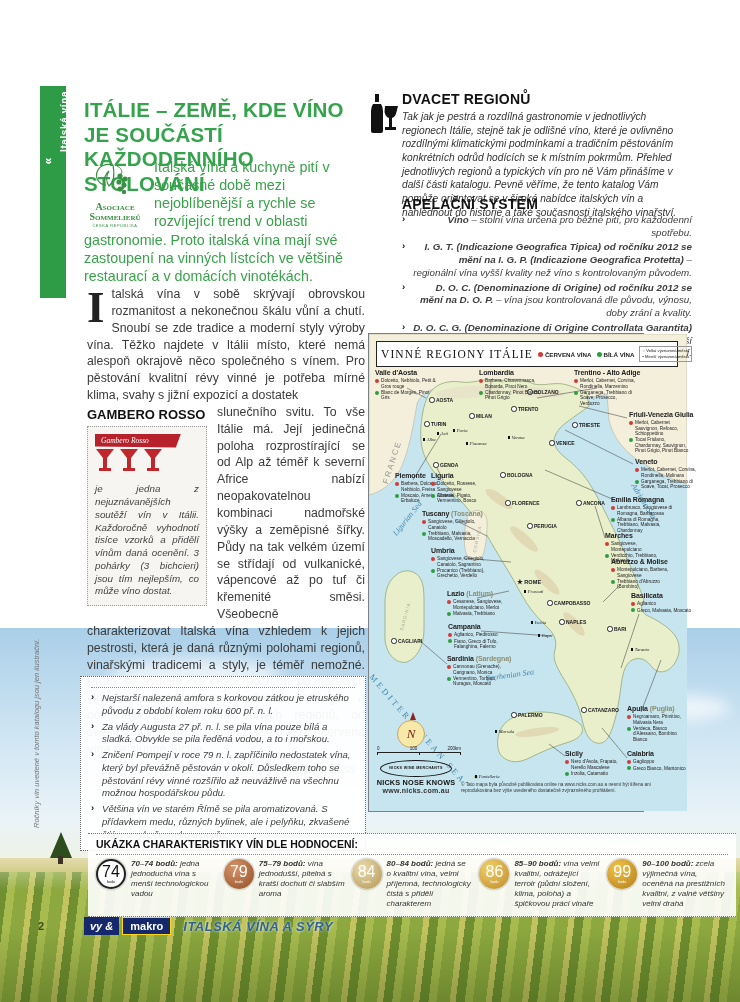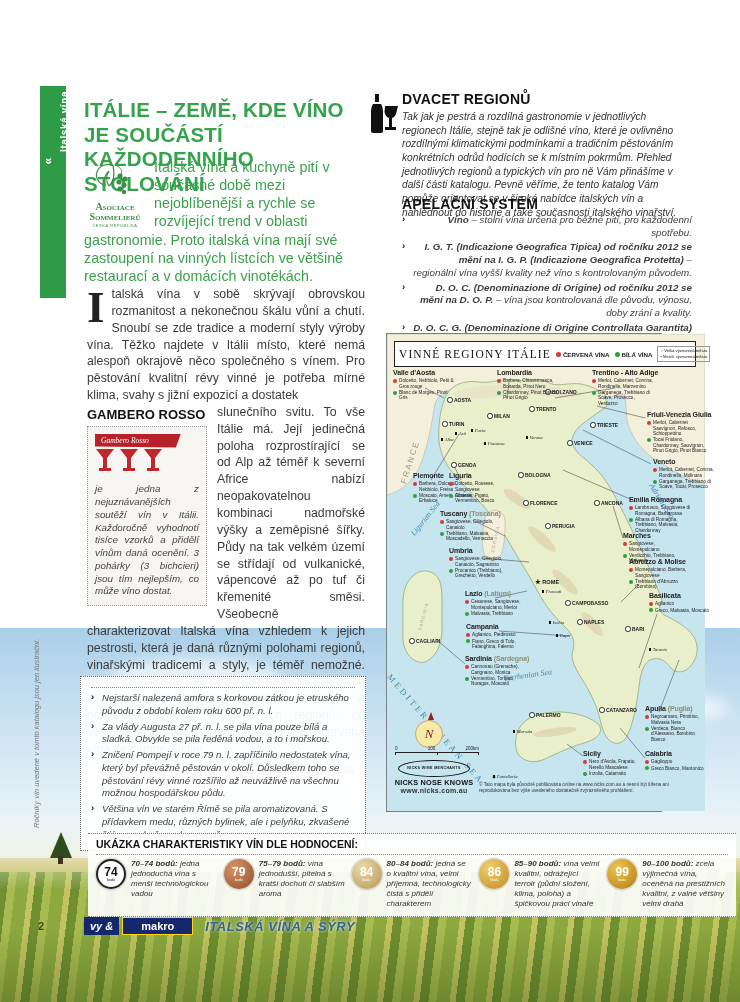--- a/index.html
+++ b/index.html
@@ -62,21 +62,21 @@
   .sec2{position:absolute;left:402px;top:196px;width:290px;z-index:2;}
   .sec h2,.sec2 h2,.facts h2{margin:0;font-size:14px;font-weight:900;color:#111;letter-spacing:.2px;}
   .sec p{margin:3px 0 0 0;font-style:italic;font-size:10.2px;line-height:1.34;color:#333;}
   .app-item{position:relative;padding-left:11px;font-style:italic;font-size:9.8px;line-height:1.3;
     color:#3e3e3e;margin-top:2px;text-align:right;}
   .app-item::before{content:"›";position:absolute;left:0;top:-1px;font-weight:900;font-style:normal;color:#111;}
   .app-item b{font-weight:900;}
 
   
   .map{position:absolute;left:368px;top:333px;width:276px;height:479px;border:1px solid #7a8288;
-    background:#c7e5ef;z-index:3;box-sizing:border-box;margin-left:18px;}
+    background:#c7e5ef;z-index:3;box-sizing:border-box;}
   .map svg.base{position:absolute;left:0;top:0;}
   .map-titlebar{position:absolute;left:7px;top:7px;width:302px;height:26px;background:#fff;
     border:1px solid #222;display:flex;align-items:center;padding:0 4px;box-sizing:border-box;gap:5px;z-index:6;}
   .map-title{font-family:"Liberation Serif",serif;font-size:11.5px;letter-spacing:1.1px;color:#111;white-space:nowrap;}
   .lg{display:flex;align-items:center;gap:2px;font-size:6.2px;font-weight:bold;color:#222;white-space:nowrap;}
   .lgdot{width:5px;height:5px;border-radius:50%;}
   .citybox{border:1px solid #999;padding:1px 2px;font-size:4.2px;line-height:1.5;color:#222;white-space:nowrap;}
   .rg{position:absolute;width:62px;font-size:4.7px;line-height:1.16;color:#222;z-index:5;}
   .rg-name{font-size:7px;font-weight:bold;white-space:nowrap;letter-spacing:-.1px;}
   .rg-sub{color:#8a8f72;}
@@ -122,36 +122,36 @@
   .fact::before{content:"›";position:absolute;left:0;top:-1px;font-weight:900;font-style:normal;color:#111;}
 
   
   .ratings{position:absolute;left:88px;top:833px;width:648px;z-index:3;background:rgba(255,255,255,.9);
     border-top:1.5px dotted #777;border-bottom:1.5px dotted #777;padding:4px 8px 7px 8px;box-sizing:border-box;}
   .ratings h2{margin:0;font-size:10.5px;font-weight:900;color:#111;}
   .rt-row{display:flex;gap:7px;margin-top:4px;}
   .rt-item{display:flex;gap:5px;width:124px;}
   .medal{flex:0 0 30px;width:30px;height:30px;border-radius:50%;display:flex;flex-direction:column;
     align-items:center;justify-content:center;box-shadow:0 0 0 1.5px rgba(0,0,0,.12);}
-  .m-num{font-size:12px;font-weight:700;line-height:1;}
+  .m-num{font-size:16px;font-weight:400;line-height:1;}
   .m-lbl{font-size:3.6px;line-height:1;margin-top:1px;}
   .idx0 .medal{background:#fdfdfd;border:2.5px double #222;color:#111;box-sizing:border-box;}
   .idx1 .medal{background:radial-gradient(circle at 35% 30%,#d89368,#8e4f26);color:#fff;align-items:center;}
   .idx2 .medal{background:radial-gradient(circle at 35% 30%,#eadcae,#b49552);color:#fff;}
   .idx3 .medal{background:radial-gradient(circle at 35% 30%,#f0d06a,#c08a28);color:#fff;}
   .idx4 .medal{background:radial-gradient(circle at 35% 30%,#f2c44e,#b07c16);color:#fff;}
   .rt-text{font-size:8px;font-style:italic;line-height:1.24;color:#333;}
   .rt-text b{font-weight:900;}
 
   
   .footer{position:absolute;left:38px;top:917px;display:flex;align-items:center;z-index:3;}
   .pagenum{font-size:11px;font-weight:bold;color:#3c4a1f;width:46px;}
   .brand{display:flex;gap:3px;align-items:center;}
   .brand-vy{background:#14286b;color:#fff;font-weight:900;font-style:italic;font-size:11px;padding:3px 6px;}
-  .brand-makro{background:#14286b;color:#fff;font-weight:900;font-size:11px;padding:2px 18px;border:1.5px solid #ffd719;}
+  .brand-makro{background:#14286b;color:#fff;font-weight:900;font-size:11px;padding:2px 7px;border:1.5px solid #ffd719;}
   .foot-title{margin-left:12px;font-size:13px;font-weight:900;font-style:italic;color:#33648f;
     letter-spacing:.5px;text-shadow:0 0 3px rgba(255,255,255,.9);}
 </style>
 </head>
 <body>
 
 <div id="page">
 
   <div class="photo">
     <div class="sky"></div>

